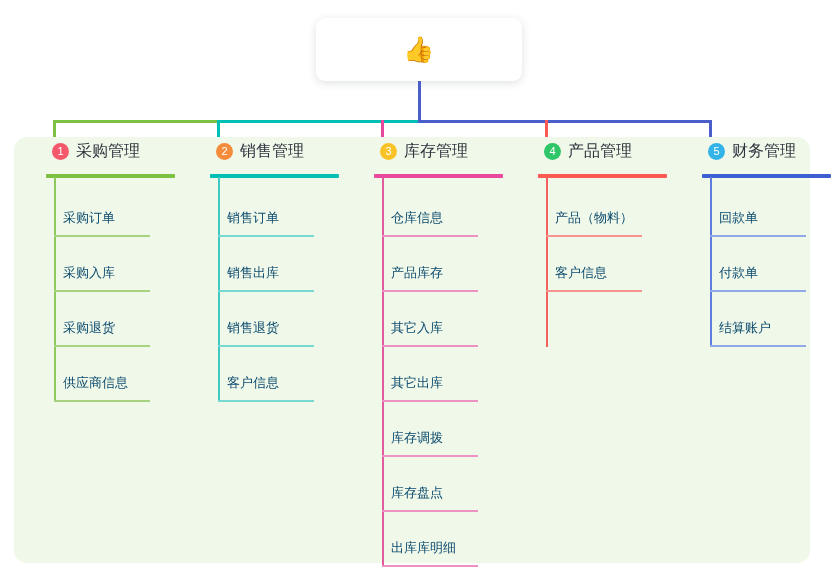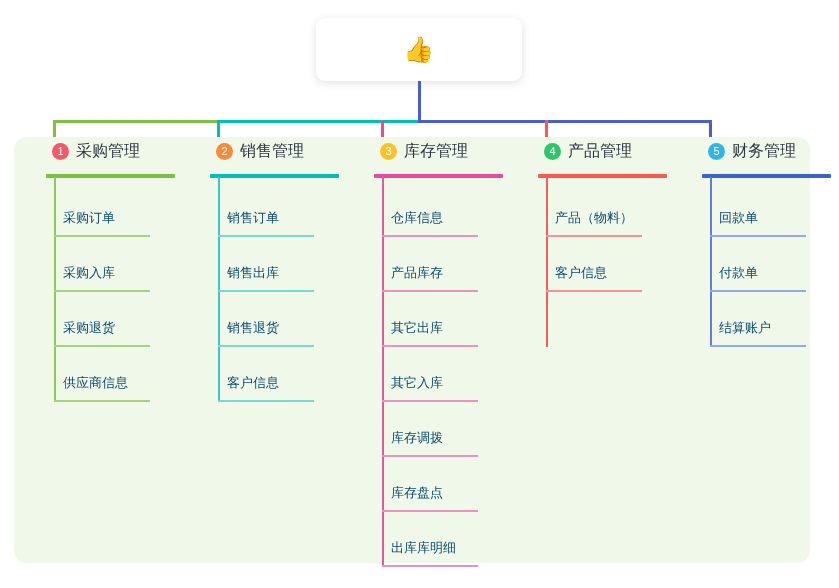--- a/index.html
+++ b/index.html
@@ -234,25 +234,25 @@
       <div class="items" id="items-2">
           <div class="item">
             <span class="item-label">仓库信息</span>
             <div class="item-rule" style="background: rgb(235, 146, 192);"></div>
           </div>
           <div class="item">
             <span class="item-label">产品库存</span>
             <div class="item-rule" style="background: rgb(235, 146, 192);"></div>
           </div>
           <div class="item">
+            <span class="item-label">其它入库</span>
+            <div class="item-rule" style="background: rgb(235, 146, 192);"></div>
+          </div>
+          <div class="item">
             <span class="item-label">其它出库</span>
-            <div class="item-rule" style="background: rgb(235, 146, 192);"></div>
-          </div>
-          <div class="item">
-            <span class="item-label">其它入库</span>
             <div class="item-rule" style="background: rgb(235, 146, 192);"></div>
           </div>
           <div class="item">
             <span class="item-label">库存调拨</span>
             <div class="item-rule" style="background: rgb(235, 146, 192);"></div>
           </div>
           <div class="item">
             <span class="item-label">库存盘点</span>
             <div class="item-rule" style="background: rgb(235, 146, 192);"></div>
           </div>

